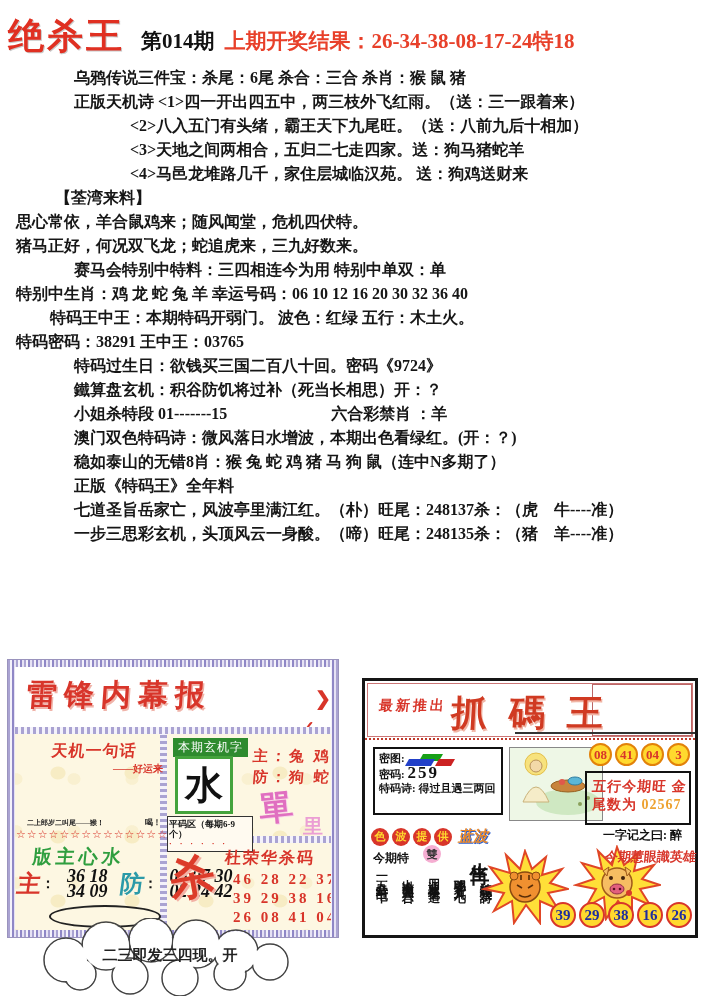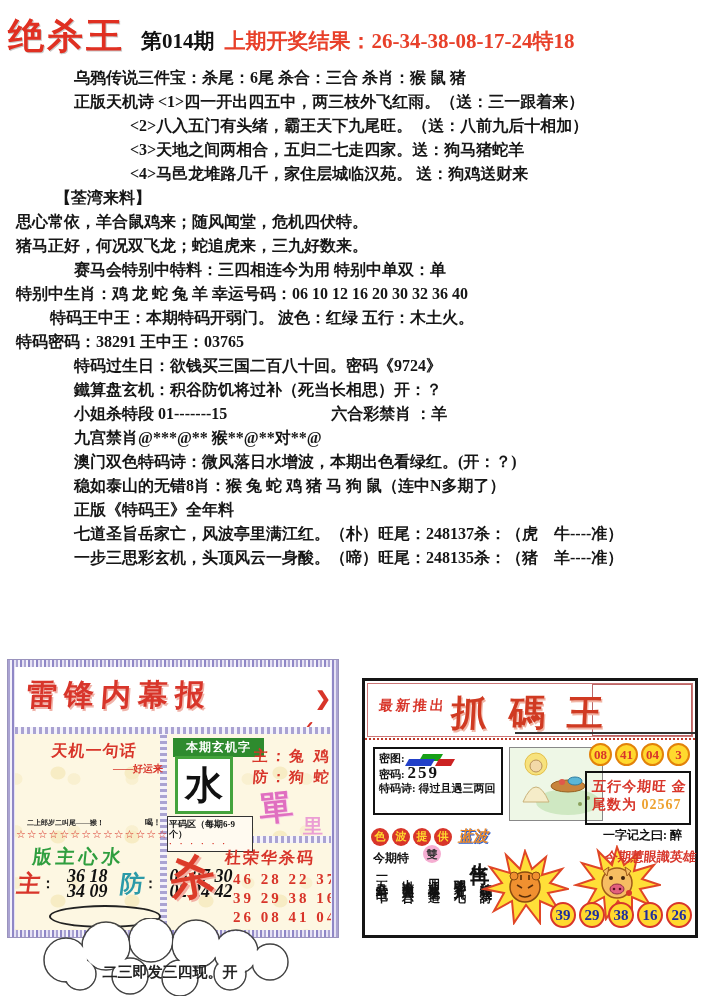--- a/index.html
+++ b/index.html
@@ -43,21 +43,21 @@
       letter-spacing:1px;white-space:nowrap;overflow:hidden;}
   .banzhu-t{position:absolute;left:18px;top:177px;font-size:19px;color:#2f9e3f;font-weight:bold;
       letter-spacing:4px;transform:skewX(-6deg);}
   .banzhu-nums{position:absolute;left:2px;top:201px;display:flex;align-items:center;}
   .bz-big{font-size:24px;font-weight:bold;transform:skewX(-8deg);}
   .c-zhu{color:#d8352a}.c-fang{color:#2b9aa8}
   .bz-colon{font-size:14px;font-weight:bold;}
   .bz-col{font-size:18px;font-weight:bold;font-style:italic;line-height:15px;margin:0 12px;white-space:nowrap;}
   .lp-oval{position:absolute;left:34px;top:238px;width:108px;height:19px;border:2px solid #222;border-radius:50%;}
   .xj-label{position:absolute;left:158px;top:71px;background:#2e8b2e;color:#fff;font-size:12px;
-      font-weight:bold;padding:1px 13px;letter-spacing:1px;}
+      font-weight:normal;padding:1px 5px;letter-spacing:1px;}
   .shui-box{position:absolute;left:160px;top:89px;width:52px;height:52px;background:#fff;border:3px solid #44a33c;
       display:flex;align-items:center;justify-content:center;font-size:38px;font-weight:bold;color:#111;}
   .pingma{position:absolute;left:152px;top:149px;width:82px;border:1px solid #333;background:#fffaf0;
       padding:2px 1px;font-size:9px;font-weight:bold;text-align:left;line-height:10px;}
   .pingma-note{color:#d8352a;font-size:8px;letter-spacing:3px;}
   .xj-zhu{position:absolute;left:238px;top:80px;color:#d8352a;font-size:15px;font-weight:bold;
       letter-spacing:3px;transform:skewX(-5deg);white-space:nowrap;}
   .xj-fang{position:absolute;left:238px;top:101px;color:#d8352a;font-size:15px;font-weight:bold;
       letter-spacing:3px;transform:skewX(-5deg);white-space:nowrap;}
   .pink-big{position:absolute;left:244px;top:118px;font-size:34px;font-weight:bold;color:#e06fc0;
@@ -113,21 +113,21 @@
   .star-tiger{position:absolute;left:116px;top:168px;}
   .star-pig{position:absolute;left:208px;top:164px;}
   .yizi{position:absolute;left:238px;top:146px;font-size:12px;font-weight:bold;white-space:nowrap;}
   .huiyan{position:absolute;left:240px;top:167px;color:#d8352a;font-size:13px;font-weight:bold;
       transform:skewX(-6deg);white-space:nowrap;}
   .bottom-balls{position:absolute;right:3px;bottom:7px;display:flex;gap:3px;}
   .ball-b{width:26px;height:26px;border-radius:50%;background:#ffd92e;border:2px solid #d8352a;color:#1f2d9e;
       font-size:15px;font-weight:bold;display:flex;align-items:center;justify-content:center;box-sizing:border-box;}
   
   .cloud{position:absolute;left:18px;top:918px;width:304px;height:78px;}
-  .cloud-text{position:absolute;left:0;top:28px;width:100%;text-align:center;font-size:15px;font-weight:bold;color:#222;margin-top:17px;}
+  .cloud-text{position:absolute;left:0;top:28px;width:100%;text-align:center;font-size:15px;font-weight:bold;color:#222;}
 </style>
 </head>
 <body>
 
 <div class="page">
 
   <div class="hdr">
     <span class="hdr-title">绝杀王</span>
     <span class="hdr-issue">第014期</span>
     <span class="hdr-result">上期开奖结果：26-34-38-08-17-24特18</span>
@@ -144,21 +144,20 @@
     <div class="bl in-a">猪马正好，何况双飞龙；蛇追虎来，三九好数来。</div>
     <div class="bl in-c">赛马会特别中特料：三四相连今为用 特别中单双：单</div>
     <div class="bl in-a">特别中生肖：鸡 龙 蛇 兔 羊 幸运号码：06 10 12 16 20 30 32 36 40</div>
     <div class="bl in-b">特码王中王：本期特码开弱门。 波色：红绿 五行：木土火。</div>
     <div class="bl in-a">特码密码：38291 王中王：03765</div>
     <div class="bl in-c">特码过生日：欲钱买三国二百八十回。密码《9724》</div>
     <div class="bl in-c">鐵算盘玄机：积谷防饥将过补（死当长相思）开：？</div>
     <div class="bl in-c">
       <span>小姐杀特段 01-------15</span><span class="gap"></span><span>六合彩禁肖 ：羊</span>
     </div>
-    <div class="bl in-c">九宫禁肖@***@** 猴**@**对**@</div>
     <div class="bl in-c">澳门双色特码诗：微风落日水增波，本期出色看绿红。(开：？)</div>
     <div class="bl in-c">稳如泰山的无错8肖：猴 兔 蛇 鸡 猪 马 狗 鼠（连中N多期了）</div>
     <div class="bl in-c">正版《特码王》全年料</div>
     <div class="bl in-c">七道圣旨岳家亡，风波亭里满江红。（朴）旺尾：248137杀：（虎　牛----准）</div>
     <div class="bl in-c">一步三思彩玄机，头顶风云一身酸。（啼）旺尾：248135杀：（猪　羊----准）</div>
   </div>
 
   <div class="lp">
     <div class="lp-inner">
       <div class="lp-head">

